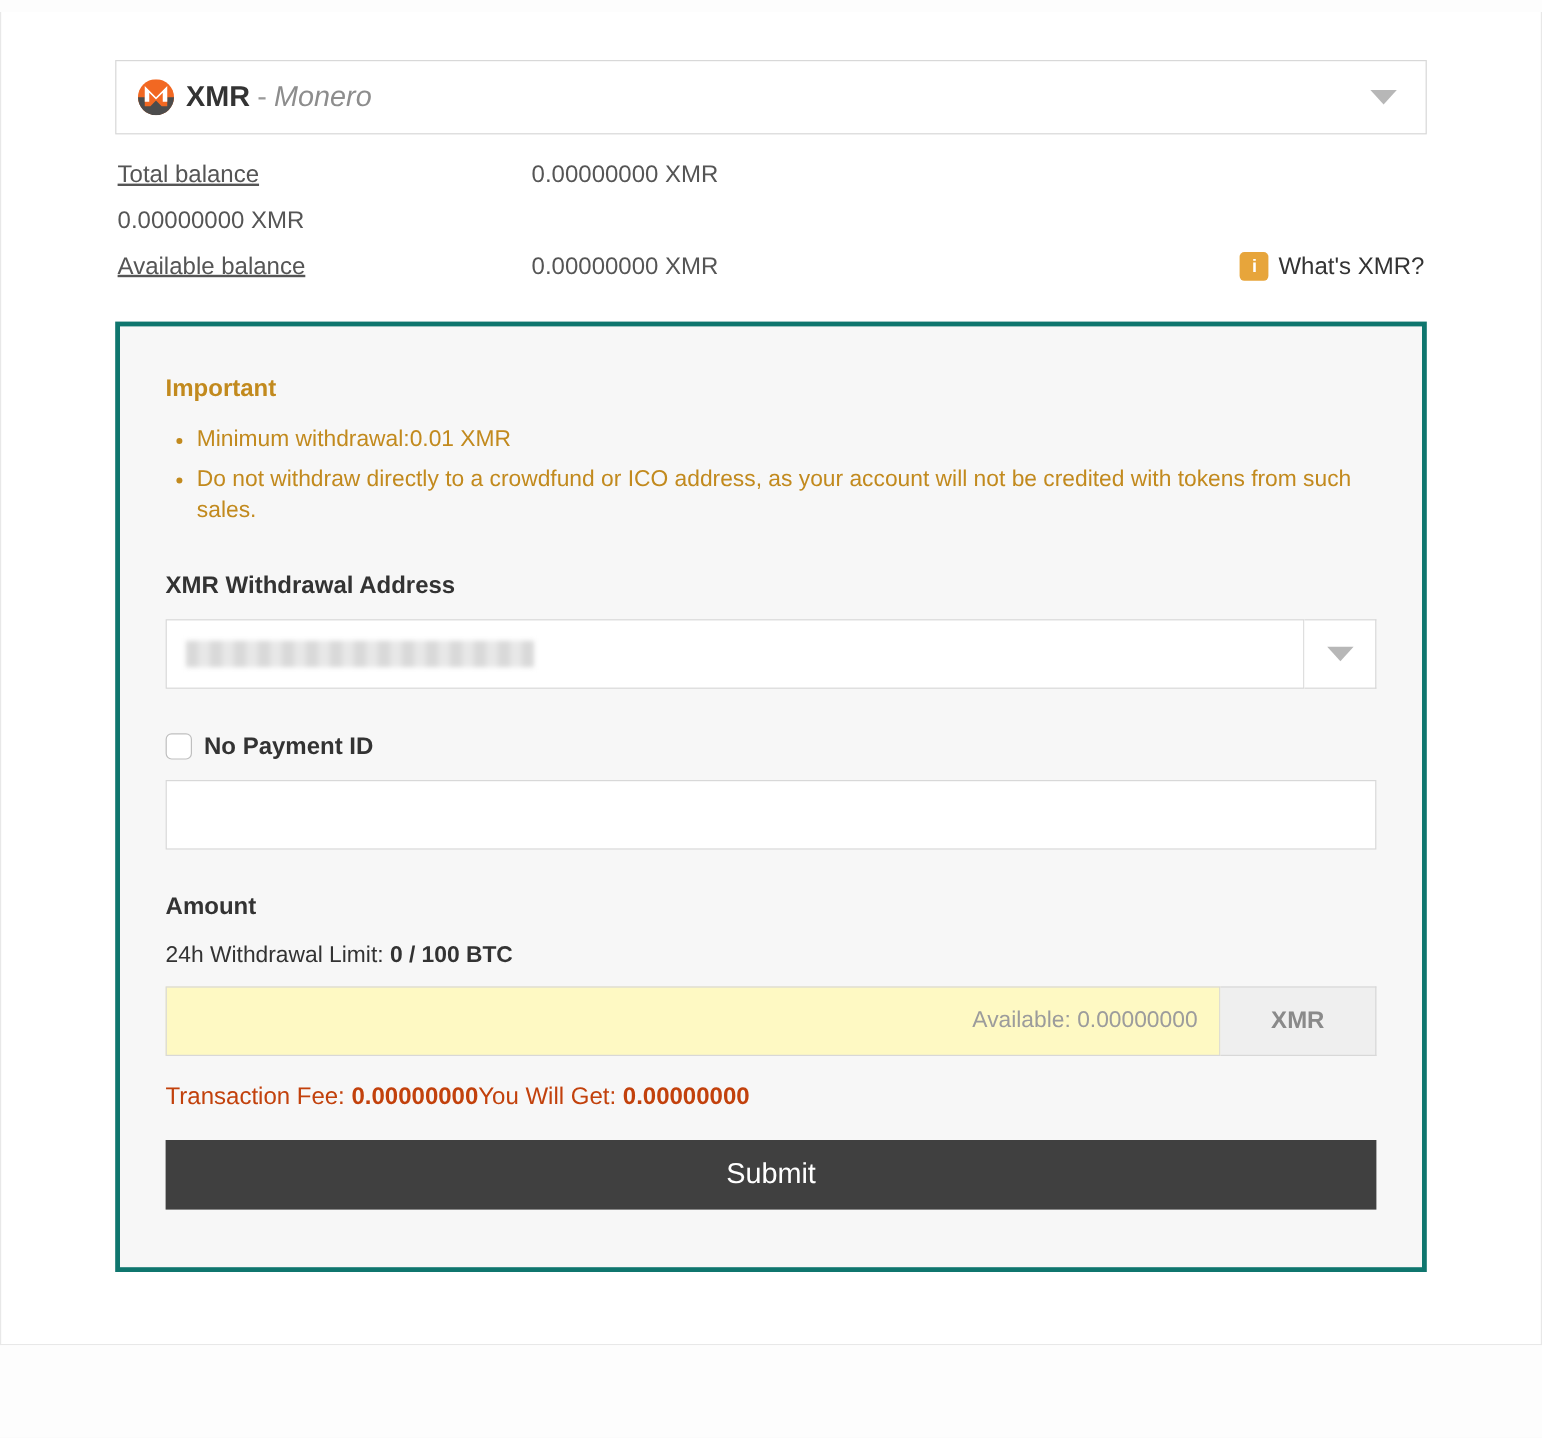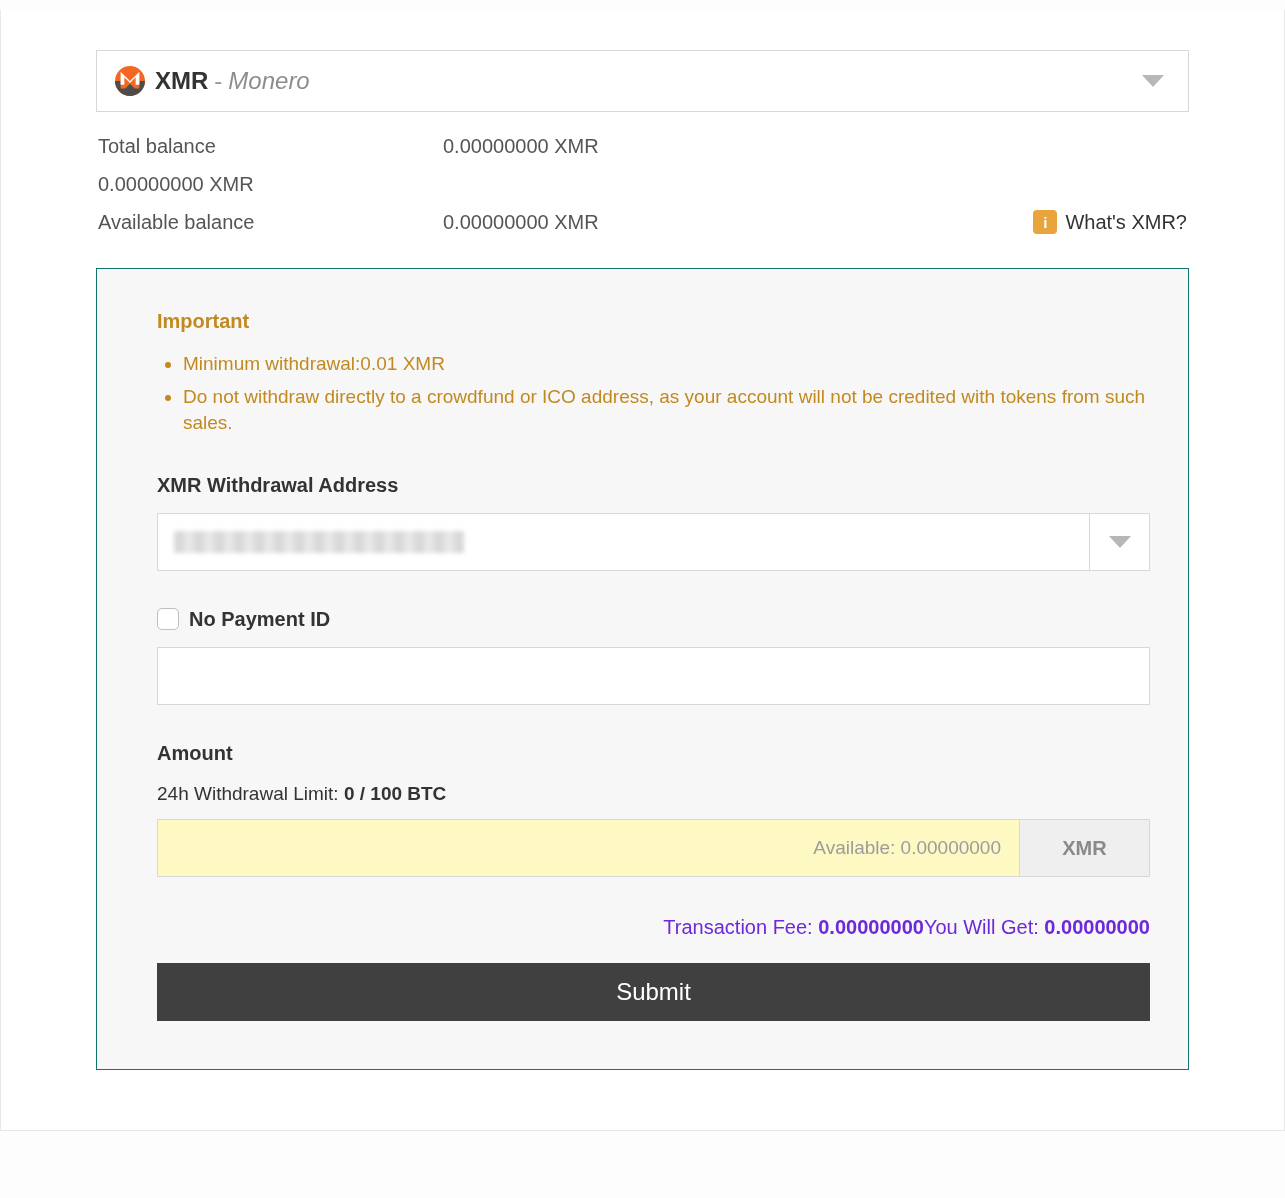--- a/index.html
+++ b/index.html
@@ -39,37 +39,37 @@
   .spacer { flex:1; }
   .chev {
     width:0; height:0;
     border-left: 11px solid transparent;
     border-right: 11px solid transparent;
     border-top: 12px solid #b7b7b7;
   }
   
   .balances { margin: 20px 2px 32px 2px; font-size: 20px; color:#555;}
   .bal-row  { display:flex; align-items: center; margin-bottom: 10px;}
-  .bal-label { width: 345px; }
+  .bal-label { width: 345px; text-decoration: underline; }
   .bal-value {}
   .whats-link {
     margin-left:auto;
     display:flex; align-items:center; gap:8px;
     color:#333; cursor:pointer; font-size:20px;
   }
   .info-icon {
     width:24px; height:24px; border-radius:4px;
     background:#e7a53b; position:relative;
   }
   .info-icon::after{
     content:"i"; color:#fff; font-weight:700; font-size:15px;
     position:absolute; left:0; right:0; top:2px; text-align:center;
   }
   
-  .panel { border:1px solid #0f766e; background:#f7f7f7; padding: 38px 38px 48px 60px;}
+  .panel { border:4px solid #0f766e; background:#f7f7f7; padding: 38px 38px 48px 38px;}
   .important-head { color:#c28a1e; font-weight:700; font-size:20px; margin-bottom:16px;}
   .warn-list { list-style: disc; padding-left: 26px; color:#c28a1e; font-size:19px;}
   .warn-list li { margin-bottom: 6px; line-height:1.4; }
   .field-label { font-weight:700; color:#333; font-size:20px; margin-top:34px; margin-bottom:14px;}
   .field-row { display:flex; align-items:center; justify-content:space-between; }
   .input-group { display:flex; }
   .text-input {
     flex:1; height:58px; border:1px solid #d8d8d8; background:#fff;
     padding:0 16px; font-size:18px; color:#333;
   }
@@ -86,21 +86,21 @@
   .amount-input {
     flex:1; border:1px solid #d8d8d8; background:#fef9c3; text-align:right;
     padding:0 18px; font-size:19px; color:#888;
   }
   .amount-input::placeholder{ color:#9c9c9c; }
   .unit-box {
     width:130px; border:1px solid #d8d8d8; border-left:none;
     background:#efefef; display:flex; align-items:center; justify-content:center;
     color:#8a8a8a; font-size:20px; font-weight:600;
   }
-  .fee-row { display:flex; justify-content:flex-end; margin-top:36px; font-size:20px; color:#6d28d9;}
+  .fee-row { display:flex; justify-content:flex-start; margin-top:20px; font-size:20px; color:#c2410c;}
   .fee-row b { font-weight:700; }
   .submit-btn {
     width:100%; height:58px; margin-top:22px;
     background:#404040; border:none; color:#fff;
     font-size:24px; cursor:pointer;
   }
   .redacted {
     display:inline-block; width:290px; height:22px;
     background: repeating-linear-gradient(90deg,#d9d9d9 0 10px,#e7e7e7 10px 20px);
     filter: blur(2px);

